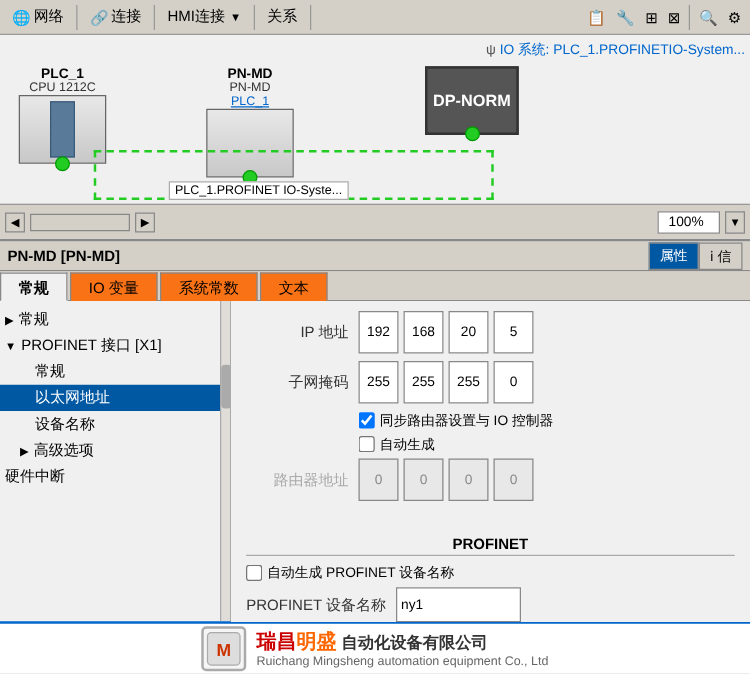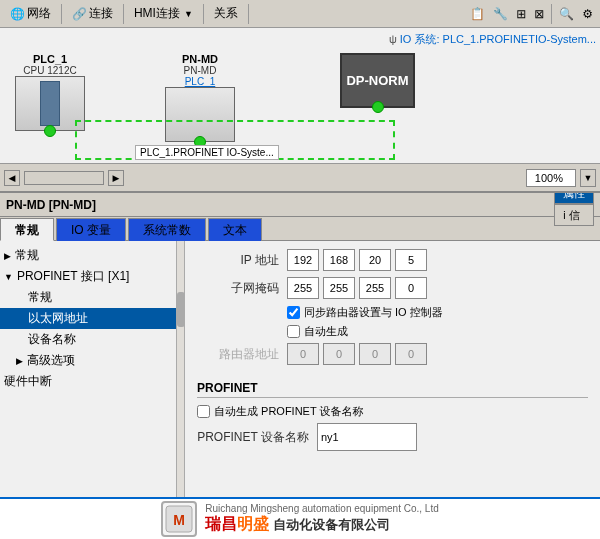--- a/index.html
+++ b/index.html
@@ -192,21 +192,20 @@
       padding: 2px 6px;
       height: 24px;
     }
     .panel-title {
       font-size: 12px;
       font-weight: bold;
     }
     .panel-tabs-right {
       display: flex;
       gap: 0;
-      flex-direction: column;
     }
     .panel-tab-right {
       padding: 2px 8px;
       border: 1px solid #888;
       background: #d4d0c8;
       cursor: pointer;
       font-size: 11px;
     }
     .panel-tab-right.active {
       background: #0058a3;
@@ -217,21 +216,21 @@
     .tabs-row {
       display: flex;
       background: #d4d0c8;
       border-bottom: 1px solid #888;
       height: 24px;
     }
     .tab {
       padding: 3px 14px;
       border: 1px solid #888;
       border-bottom: none;
-      background: #1d4ed8;
+      background: #f97316;
       cursor: pointer;
       font-size: 12px;
       margin-right: 2px;
       position: relative;
       top: 1px;
     }
     .tab.active {
       background: #f0f0f0;
       border-bottom: 1px solid #f0f0f0;
       font-weight: bold;
@@ -287,21 +286,21 @@
       padding-right: 8px;
       flex-shrink: 0;
     }
     .prop-inputs {
       display: flex;
       align-items: center;
       gap: 2px;
     }
     .ip-field {
       width: 32px;
-      height: 22px;
+      height: 34px;
       border: 1px solid #888;
       background: white;
       text-align: center;
       font-size: 11px;
     }
     .ip-field.disabled {
       background: #e8e8e8;
       color: #888;
     }
     .ip-dot {
@@ -314,23 +313,24 @@
       gap: 4px;
       margin-bottom: 4px;
       margin-left: 90px;
     }
     .checkbox-label {
       font-size: 11px;
     }
     .section-header {
       font-size: 12px;
       font-weight: bold;
-      margin: 16px 0 6px 0;
+      margin: 27px 0 6px 0;
       padding-bottom: 2px;
       border-bottom: 1px solid #aaa;
+      text-align: center;
     }
     .profinet-row {
       display: flex;
       align-items: center;
       margin-bottom: 6px;
     }
     .profinet-label {
       width: 120px;
       text-align: right;
       font-size: 12px;
@@ -573,20 +573,20 @@
 
 <div class="company-bar">
 
   <div style="width:36px; height:36px; border:2px solid #aaa; border-radius:4px; background:#f5f5f5; display:flex; align-items:center; justify-content:center; overflow:hidden;">
     <svg width="30" height="30" viewBox="0 0 30 30">
       <rect x="2" y="2" width="26" height="26" rx="3" fill="#ddd" stroke="#aaa" stroke-width="1"></rect>
       <text x="15" y="21" text-anchor="middle" font-size="14" font-weight="bold" fill="#cc3300">M</text>
     </svg>
   </div>
   <div class="company-right">
-    <div style="font-size:10px; color:#666;">Ruichang Mingsheng automation equipment Co., Ltd</div>
     <div style="display:flex; align-items:baseline; gap:0;">
       <span style="font-size:16px; color:#cc0000; font-weight:bold;">瑞昌</span>
       <span style="font-size:16px; color:#ff6600; font-weight:bold;">明盛</span>
       <span style="font-size:13px; color:#333; font-weight:bold; margin-left:4px;">自动化设备有限公司</span>
     </div>
+    <div style="font-size:10px; color:#666;">Ruichang Mingsheng automation equipment Co., Ltd</div>
   </div>
 </div>
 
 </body></html>

